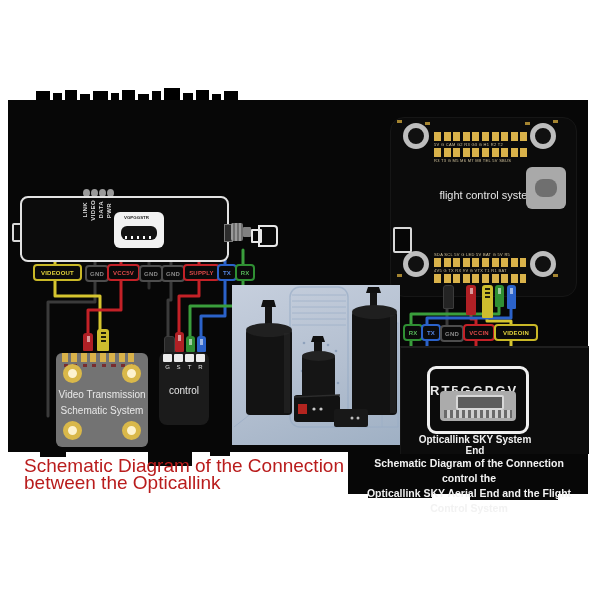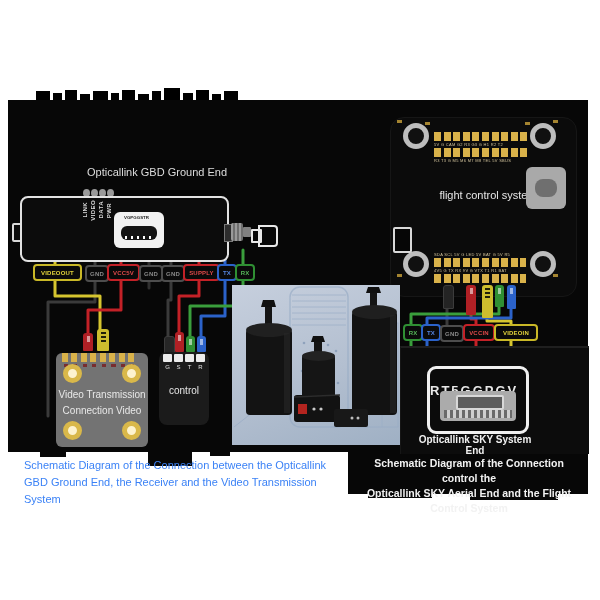--- a/index.html
+++ b/index.html
@@ -75,21 +75,21 @@
   .sky-conn .slot{position:absolute;left:16px;top:4px;width:44px;height:11px;background:#5d5d5d;
                   border-radius:2px;border:2px solid #d8d8d8;}
   .sky-conn .teeth{position:absolute;left:4px;bottom:3px;width:68px;height:8px;
        background:repeating-linear-gradient(90deg,#6a6a6a 0 3px,#cfcfcf 3px 6px);}
   .sky-cap{position:absolute;left:8px;top:86px;width:132px;text-align:center;color:#f0f0f0;
            font-weight:bold;font-size:10px;}
   
   .photo{left:232px;top:285px;width:168px;height:160px;overflow:hidden;z-index:4;
          background:linear-gradient(160deg,#c6cfdd 0%,#b3bfd0 55%,#9fb0c4 100%);}
   
-  .cap-left{left:24px;top:457px;width:320px;color:#3b82f6;font-size:11px;line-height:17px;z-index:5;}
+  .cap-left{left:24px;top:457px;width:320px;color:#b91c1c;font-size:19px;line-height:17px;z-index:5;}
   .cap-right{left:356px;top:456px;width:226px;color:#f2f2f2;font-size:10.5px;line-height:15px;
              font-weight:600;text-align:center;z-index:5;}
   .gnd-title{left:87px;top:166px;width:160px;color:#dddddd;font-size:11px;z-index:3;}
   .fc-title{color:#e6e6e6;font-size:11px;position:absolute;left:42px;top:71px;width:110px;
             text-align:center;}
   svg.wires{position:absolute;left:0;top:0;z-index:2;pointer-events:none;}
 </style>
 </head>
 <body>
 
@@ -133,21 +133,20 @@
       <path d="M243,250 L243,306 L190,306 L190,336" stroke="#3a9e3c"></path>
 
       <path d="M447,303 L447,334" stroke="#3a3a3a"></path>
       <path d="M471,312 L471,319 L476,319 L476,367" stroke="#c32127"></path>
       <path d="M487,315 L487,321 L511,321 L511,367" stroke="#d6c52f"></path>
       <path d="M499,305 L499,314 L411,314 L411,359 L445,359 L445,367" stroke="#3a9e3c"></path>
       <path d="M511,307 L511,318 L427,318 L427,352 L452,352 L452,367" stroke="#2b62c9"></path>
     </g>
   </svg>
 
-  <div class="abs gnd-title">Opticallink GBD Ground End</div>
 
   <span class="oval" style="left:83px;top:189px"></span>
   <span class="oval" style="left:91px;top:189px"></span>
   <span class="oval" style="left:99px;top:189px"></span>
   <span class="oval" style="left:107px;top:189px"></span>
 
   <div class="abs dev" style="left:12px;top:223px;width:10px;height:15px;border:2px solid #d8d8d8;background:#0a0a0a;border-radius:2px"></div>
 
   <div class="abs dev gnd-device">
     <span class="led-label" style="left:60px;top:4px">LINK</span>
@@ -184,21 +183,21 @@
       <em></em>
     </div>
   <div class="abs dev vbox">
     <span class="pinrow" style="left:6px;top:0;width:76px"></span>
     <span class="redmarks" style="left:8px;top:11px;width:70px"></span>
     <span class="goldring" style="left:7px;top:11px"></span>
     <span class="goldring" style="left:66px;top:11px"></span>
     <span class="goldring" style="left:7px;top:68px"></span>
     <span class="goldring" style="left:66px;top:68px"></span>
     <span class="vbox-text" style="top:36px">Video Transmission</span>
-    <span class="vbox-text" style="top:52px">Connection Video</span>
+    <span class="vbox-text" style="top:52px">Schematic System</span>
   </div>
 
   <div class="plug" style="left:164px;top:336px;width:9px;height:16px;background:#262626;border:1px solid #3c3c3c"></div>
   <div class="plug" style="left:175px;top:332px;width:9px;height:20px;background:#b02025">
       <i></i>
     </div>
   <div class="plug" style="left:186px;top:336px;width:9px;height:16px;background:#2f8f33">
       <i></i>
     </div>
   <div class="plug" style="left:197px;top:336px;width:9px;height:16px;background:#2b62c9">
@@ -333,20 +332,19 @@
         <circle cx="89" cy="124" r="1.6" fill="#c9c9c9"></circle>
         <rect x="102" y="124" width="34" height="18" rx="2" fill="#181818"></rect>
         <circle cx="126" cy="133" r="1.5" fill="#bdbdbd"></circle>
         <circle cx="120" cy="133" r="1.5" fill="#bdbdbd"></circle>
       </g>
     </svg>
   </div>
 
   <div class="abs cap-left">
     <div>Schematic Diagram of the Connection between the Opticallink</div>
-    <div>GBD Ground End, the Receiver and the Video Transmission System</div>
   </div>
   <div class="abs cap-right">
     <div>Schematic Diagram of the Connection control the</div>
     <div>Opticallink SKY Aerial End and the Flight Control System</div>
   </div>
 
 </div>
 
 </body></html>

